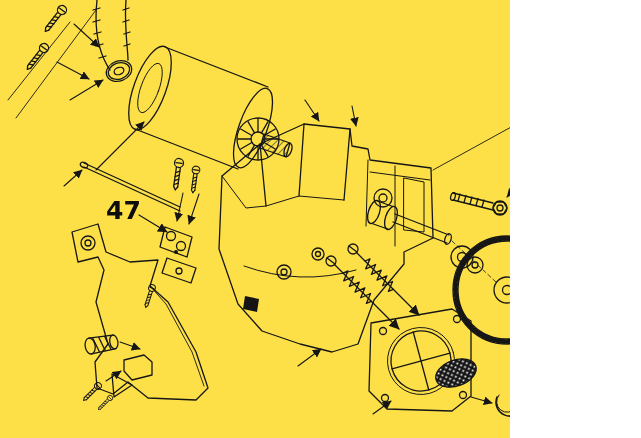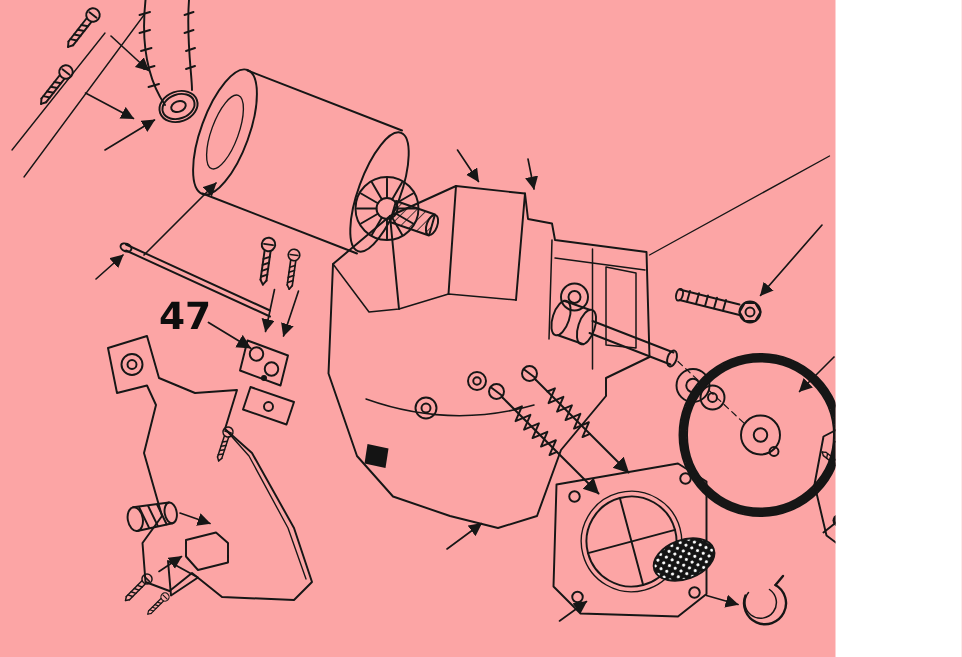--- a/index.html
+++ b/index.html
@@ -1,16 +1,16 @@
 <!DOCTYPE html>
 <html><head>
 <meta charset="utf-8">
 <style>
   html,body{margin:0;padding:0;background:#ffffff;}
-  .stage{position:relative;width:557px;height:438px;background:#fca5a5;overflow:hidden;}
+  .stage{position:relative;width:510px;height:438px;background:#fde047;overflow:hidden;}
   svg{display:block;}
   .callout-text{font-family:"DejaVu Sans","Liberation Sans",sans-serif;font-weight:700;font-size:25px;fill:#0d0d0d;}
 </style>
 </head>
 <body>
 
 <div class="stage">
   <svg width="641" height="438" viewBox="0 0 641 438" xmlns="http://www.w3.org/2000/svg">
     <defs>
       <marker id="arr" markerWidth="9" markerHeight="9" refX="7.5" refY="4" orient="auto">

